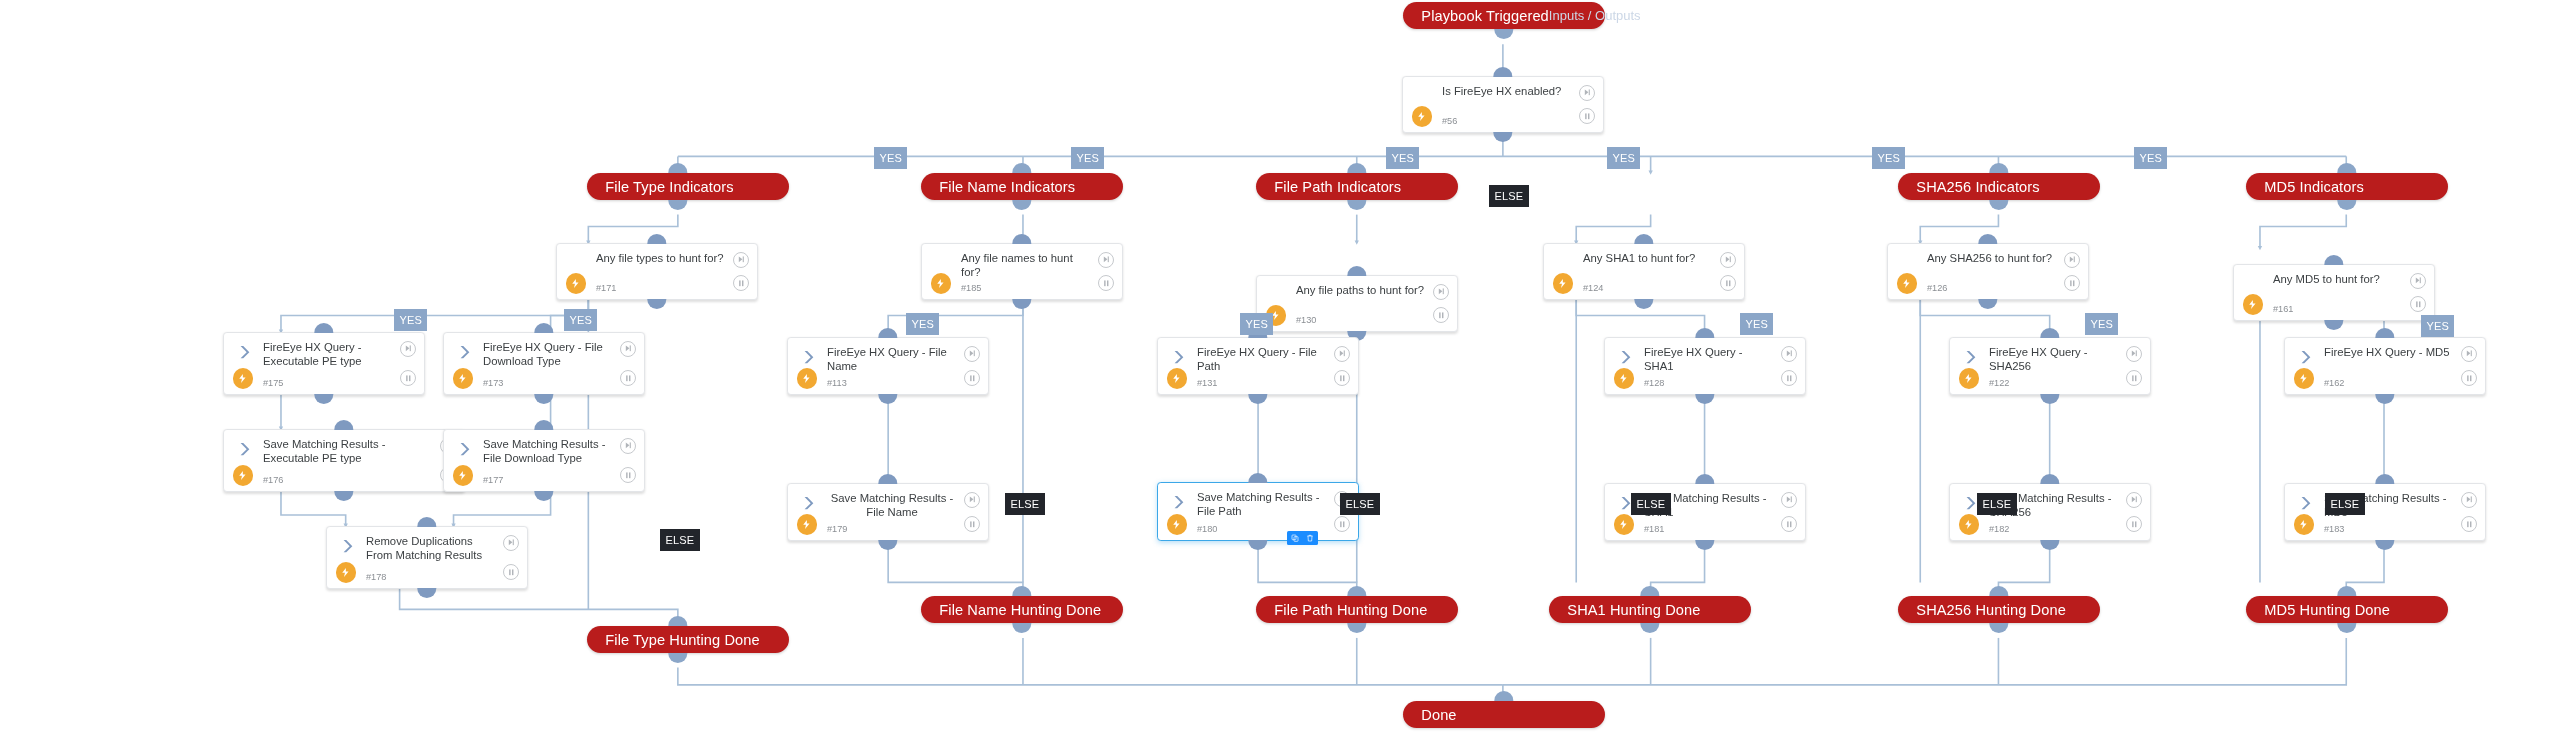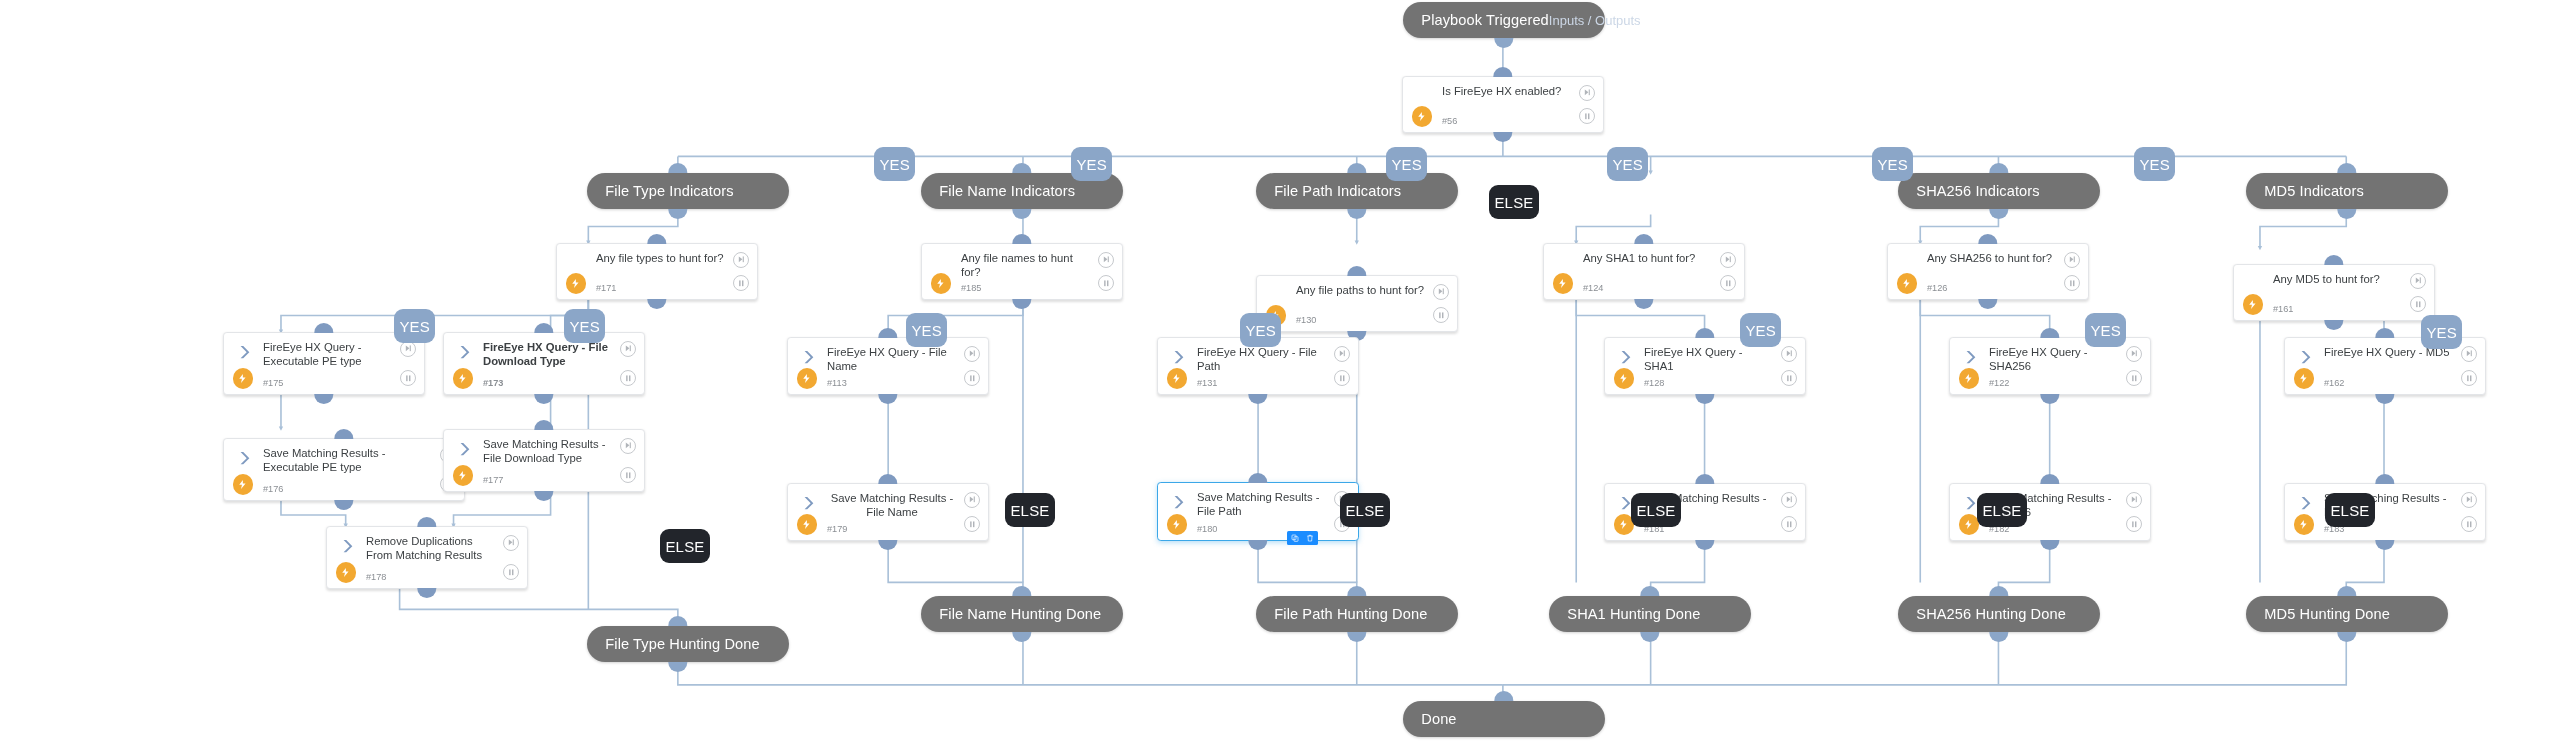--- a/index.html
+++ b/index.html
@@ -10,22 +10,22 @@
     overflow: hidden;
   }
   #canvas { position: relative; width: 2576px; height: 749px; }
 
   
   #edges { position: absolute; inset: 0; width: 2576px; height: 749px; pointer-events: none; }
 
   
   .stage {
     position: absolute;
-    height: 36px;
-    background: #737373;
+    height: 27px;
+    background: #b91c1c;
     border-radius: 21px;
     display: flex; align-items: center;
     padding: 0 18.3px;
     color: #ffffff;
     box-shadow: 0 1.1px 2.7px rgba(0,0,0,.18);
   }
   .stage .stage-label { font-size: 14.6px; letter-spacing: 0.1px; white-space: nowrap; }
   .stage .stage-sub {
     margin-left: auto; font-size: 13px; color: #ccd7e6; white-space: nowrap;
   }
@@ -86,24 +86,24 @@
     left: 50%; transform: translateX(-50%);
   }
   .port-top { top: -9.7px; border-radius: 9.7px 9.7px 0 0; }
   .port-bot { bottom: -9.7px; border-radius: 0 0 9.7px 9.7px; }
 
   .stage .port { background: #8ba6c8; }
 
   
   .elabel {
     position: absolute;
-    border-radius: 9px;
+    border-radius: 0;
     display: flex; align-items: center; justify-content: center;
-    font-size: 15px; color: #ffffff; letter-spacing: 0.2px;
-    padding: 0 5.4px; height: 34px;
+    font-size: 11px; color: #ffffff; letter-spacing: 0.2px;
+    padding: 0 5.4px; height: 22px;
   }
   .elabel-yes { background: #8ba6c8; }
   .elabel-else { background: #22252b; }
 
   
   .sel-actions {
     position: absolute;
     background: #1a8cff;
     border-radius: 1.6px;
     display: flex; align-items: center;
@@ -421,21 +421,21 @@
       </div>
     <div class="ctl ctl-pause">
         <svg viewBox="0 0 24 24">
           <rect x="6" y="4" width="4" height="16"></rect>
           <rect x="14" y="4" width="4" height="16"></rect>
         </svg>
       </div>
     <span class="port port-bot"></span>
   </div>
 
-  <div class="card" style="left:443px; top:332px; width:202px; height:63px;font-weight:bold;">
+  <div class="card" style="left:443px; top:332px; width:202px; height:63px;">
     <span class="port port-top"></span>
     <span class="glyph">
       <svg class="glyph-chevron" viewBox="0 0 24 24">
           <path d="M6 4 L14 12 L6 20 L9.5 20 L17.5 12 L9.5 4 Z" fill="#7f9ac0"></path>
         </svg>
     </span>
     <div class="card-title">FireEye HX Query - File Download Type</div>
     <div class="bolt">
         <svg viewBox="0 0 24 24">
           <path d="M13 2 L5 13 H11 L9 22 L19 10 H13 Z" fill="#fff"></path>
@@ -450,21 +450,21 @@
       </div>
     <div class="ctl ctl-pause">
         <svg viewBox="0 0 24 24">
           <rect x="6" y="4" width="4" height="16"></rect>
           <rect x="14" y="4" width="4" height="16"></rect>
         </svg>
       </div>
     <span class="port port-bot"></span>
   </div>
 
-  <div class="card" style="left:223px; top:429px; width:242px; height:63px;margin-top:9px;">
+  <div class="card" style="left:223px; top:429px; width:242px; height:63px;">
     <span class="port port-top"></span>
     <span class="glyph">
       <svg class="glyph-chevron" viewBox="0 0 24 24">
           <path d="M6 4 L14 12 L6 20 L9.5 20 L17.5 12 L9.5 4 Z" fill="#7f9ac0"></path>
         </svg>
     </span>
     <div class="card-title">Save Matching Results - Executable PE type</div>
     <div class="bolt">
         <svg viewBox="0 0 24 24">
           <path d="M13 2 L5 13 H11 L9 22 L19 10 H13 Z" fill="#fff"></path>

